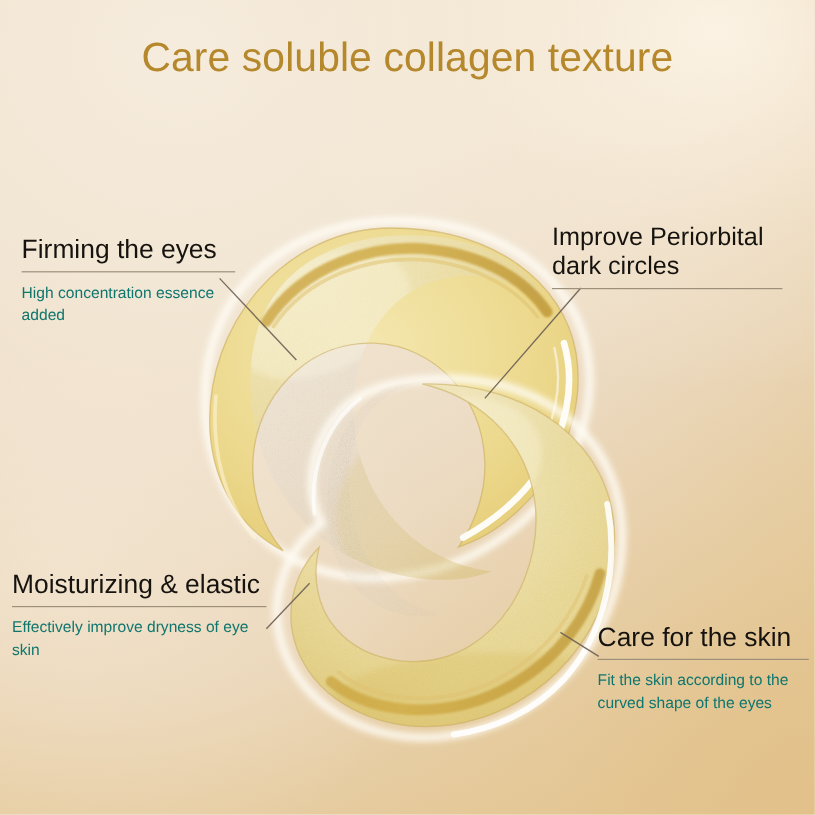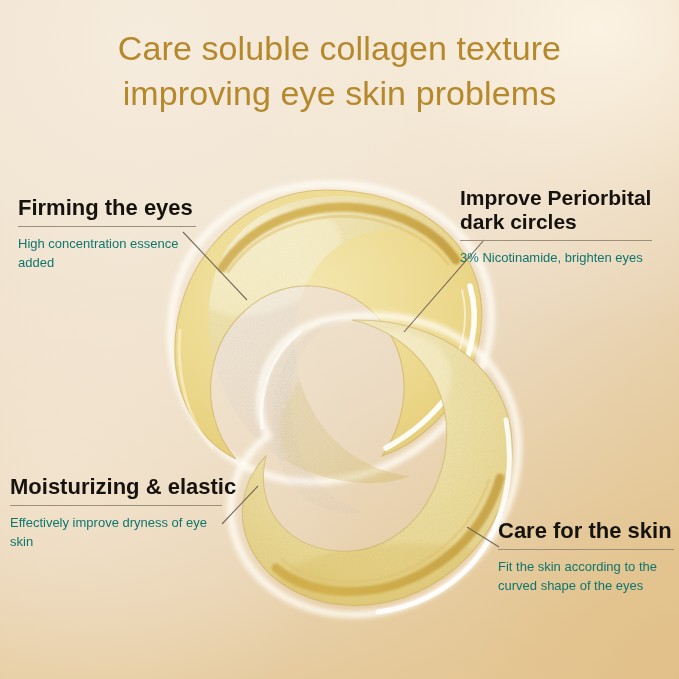--- a/index.html
+++ b/index.html
@@ -55,21 +55,21 @@
     left:0;top:0;width:679px;height:679px;
     pointer-events:none;
   }
 
   
   .callout{position:absolute;}
   .co-head{
     color:#16130f;
     font-size:21px;
     line-height:24px;
-    font-weight:700;
+    font-weight:400;
     white-space:nowrap;
   }
   .co-head.wrap{white-space:normal;}
   .co-rule{
     height:1px;
     background:#9d8f79;
     margin:6px 0 7px 0;
   }
   .co-sub{
     color:#0f766e;
@@ -92,21 +92,20 @@
 
 <div id="stage">
 
   <div class="bg-base"></div>
   <div class="bg-warm"></div>
   <div class="bg-cool"></div>
   <div class="bg-soft"></div>
 
   <div class="title">
     <span class="tl">Care soluble collagen texture</span>
-    <span class="tl">improving eye skin problems</span>
   </div>
 
   <div class="patch-wrap">
     <svg width="679" height="679" viewBox="0 0 679 679">
       <defs>
 
         <radialGradient id="gelUp" cx="42%" cy="38%" r="78%">
           <stop offset="0%" stop-color="#f4e7af"></stop>
           <stop offset="32%" stop-color="#f0e09e"></stop>
           <stop offset="62%" stop-color="#ecd88c"></stop>
@@ -325,21 +324,20 @@
 
   <div class="callout co-tl">
     <div class="co-head">Firming the eyes</div>
     <div class="co-rule"></div>
     <div class="co-sub">High concentration essence added</div>
   </div>
 
   <div class="callout co-tr">
     <div class="co-head wrap">Improve Periorbital dark circles</div>
     <div class="co-rule"></div>
-    <div class="co-sub">3% Nicotinamide, brighten eyes</div>
   </div>
 
   <div class="callout co-bl">
     <div class="co-head">Moisturizing &amp; elastic</div>
     <div class="co-rule"></div>
     <div class="co-sub">Effectively improve dryness of eye skin</div>
   </div>
 
   <div class="callout co-br">
     <div class="co-head">Care for the skin</div>

